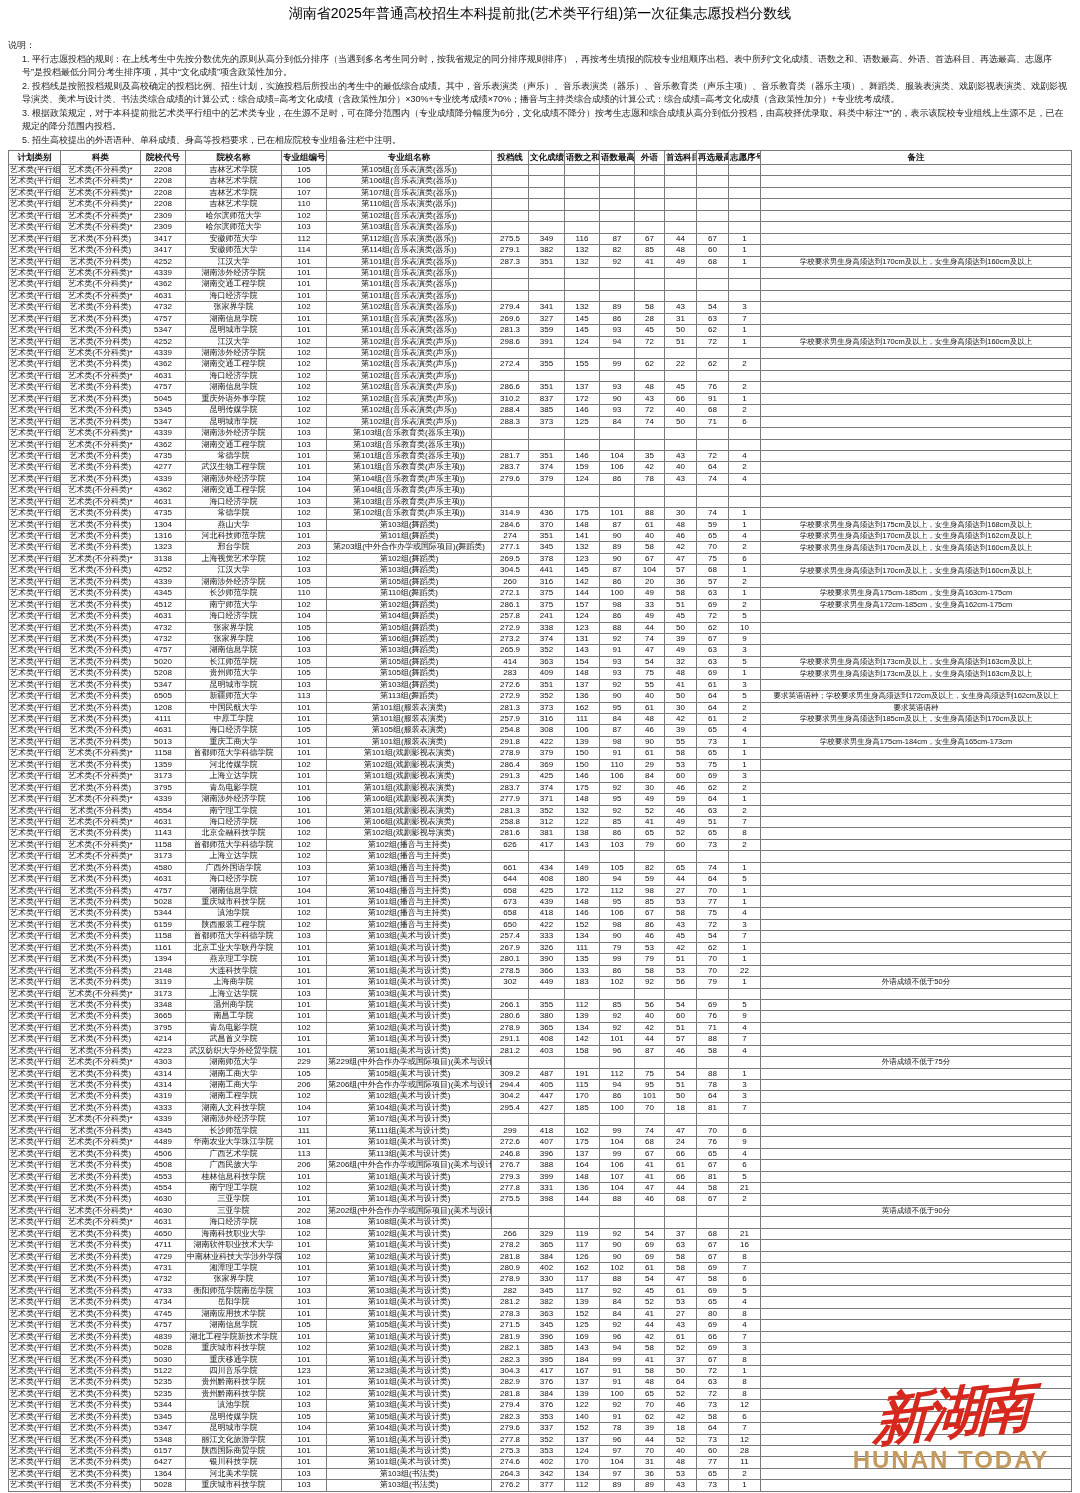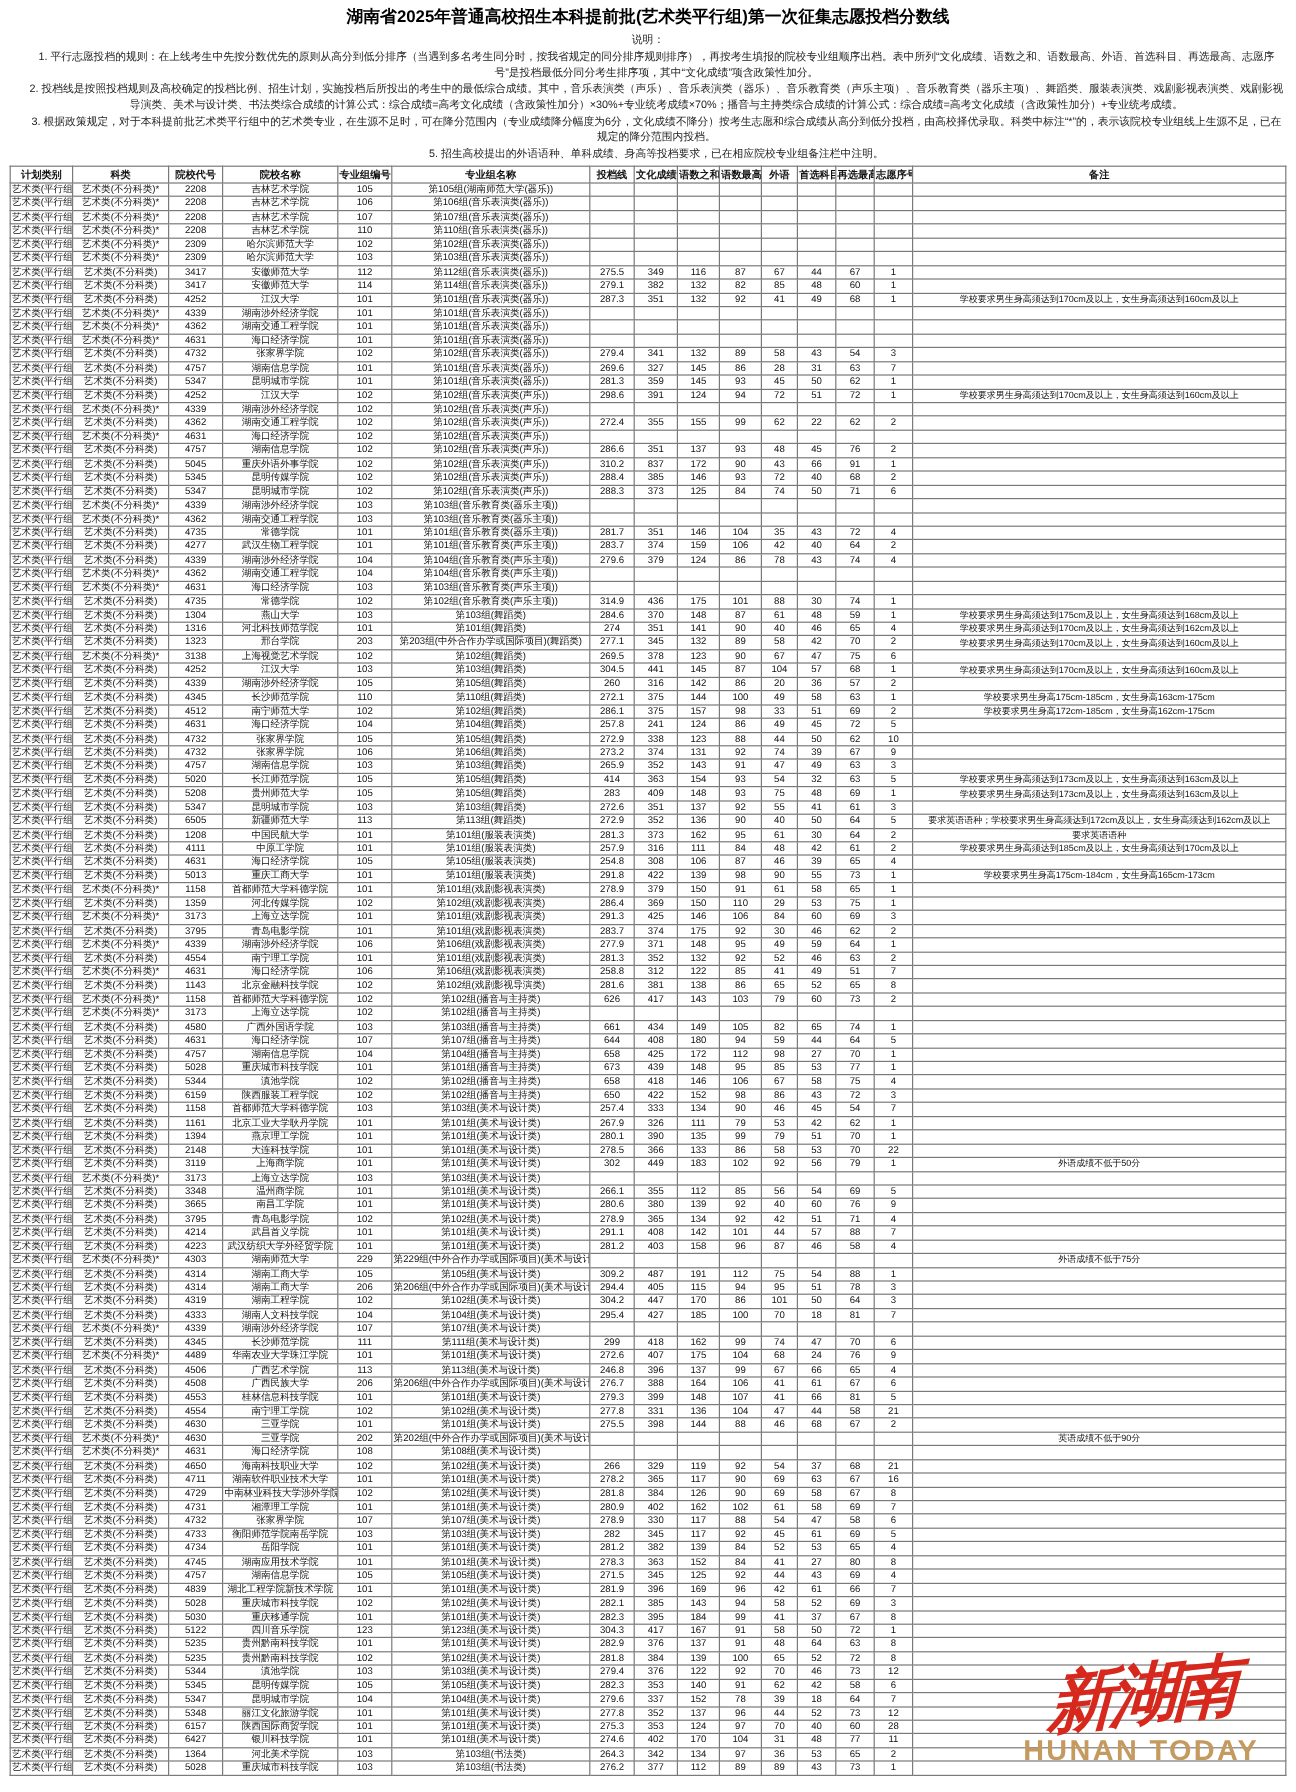--- a/index.html
+++ b/index.html
@@ -1,24 +1,24 @@
 <!DOCTYPE html>
 <html><head>
 <meta charset="utf-8">
 <style>
   html,body{margin:0;padding:0;}
   body{
     width:1080px;height:1493px;position:relative;background:#fff;color:#111;
     font-family:"Liberation Sans","DejaVu Sans",sans-serif;overflow:hidden;
   }
   .page-title{
-    text-align:center;font-size:14px;font-weight:bold;padding-top:5px;color:#000;
+    text-align:center;font-size:14px;font-weight:normal;padding-top:5px;color:#000;
   }
   .notes{
-    margin:4px 8px 3px 8px;font-size:9px;line-height:1.5;color:#222;text-align:center;
+    margin:16px 8px 3px 8px;font-size:9px;line-height:1.5;color:#222;
   }
   .notes .notes-label{margin:0;font-weight:normal;}
   .notes p.note-item{margin:0;padding-left:14px;}
   table.score-table{
     border-collapse:collapse;table-layout:fixed;width:1064px;margin:2px 8px 0 8px;
   }
   .score-table th,.score-table td{
     border:1px solid #7a7a7a;text-align:center;vertical-align:middle;
     padding:0 1px;overflow:hidden;white-space:nowrap;
   }
@@ -95,21 +95,21 @@
         <th>备注</th>
       </tr>
   </thead>
   <tbody id="table-body">
       <tr>
         <td class="c-plan-type">艺术类(平行组)</td>
         <td class="c-subject-type">艺术类(不分科类)*</td>
         <td class="c-college-code">2208</td>
         <td class="c-college-name">吉林艺术学院</td>
         <td class="c-group-no">105</td>
-        <td class="c-group-name">第105组(湖南师范大学(器乐))</td>
+        <td class="c-group-name">第105组(音乐表演类(器乐))</td>
         <td class="c-cutoff-score"></td>
         <td class="c-culture-score"></td>
         <td class="c-chinese-math-sum"></td>
         <td class="c-chinese-math-max"></td>
         <td class="c-foreign-lang"></td>
         <td class="c-first-subject"></td>
         <td class="c-reselect-max"></td>
         <td class="c-preference-no"></td>
         <td class="c-remark"></td>
       </tr>

